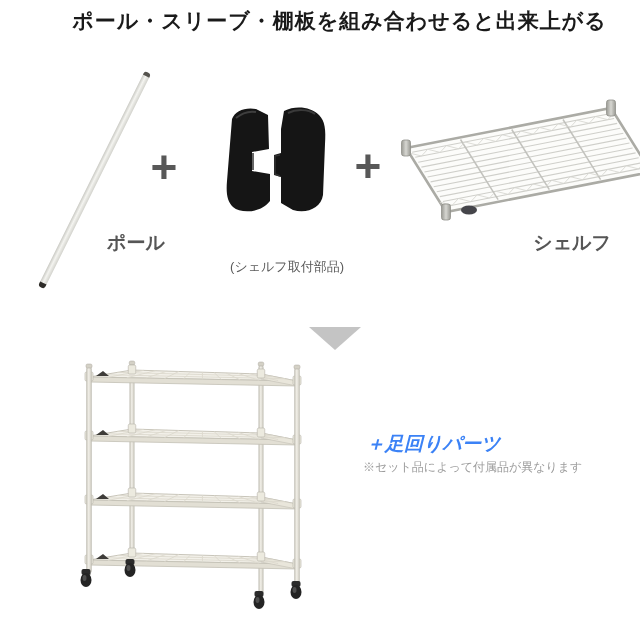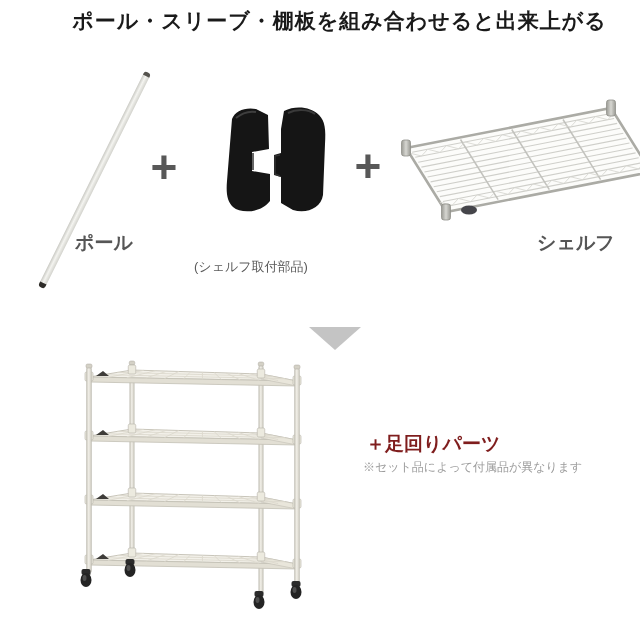--- a/index.html
+++ b/index.html
@@ -14,38 +14,38 @@
         transform:rotate(26.4deg);border-radius:3px;
         background:linear-gradient(90deg,#c9c9c3,#f4f4f0 45%,#d2d2cc);}
   .pole .cap-top{position:absolute;top:0;left:0;width:100%;height:4px;background:#55534e;border-radius:3px 3px 0 0;}
   .pole .cap-bottom{position:absolute;bottom:0;left:0;width:100%;height:5px;background:#2e2c29;border-radius:0 0 3px 3px;}
 
   .plus{position:absolute;width:44px;height:44px;text-align:center;
         font-size:46px;font-weight:700;color:#585858;line-height:42px;}
   .plus1{left:111px;top:146px;}
   .plus2{left:315px;top:145px;}
 
-  .part-label{position:absolute;font-size:19px;font-weight:600;color:#565656;text-align:left;}
+  .part-label{position:absolute;font-size:19px;font-weight:600;color:#565656;text-align:right;}
   .pole-label{left:44px;top:230px;width:90px;}
   .sleeve-label{left:178px;top:238px;width:120px;}
-  .sleeve-note{position:absolute;left:163px;top:258px;width:150px;text-align:left;
+  .sleeve-note{position:absolute;left:163px;top:258px;width:150px;text-align:right;
                font-size:13px;font-weight:500;color:#5a5a5a;}
-  .shelf-label{left:506px;top:230px;width:90px;}
+  .shelf-label{left:490px;top:230px;width:90px;}
 
   .sleeve-svg{position:absolute;left:191px;top:100px;}
   .shelf-svg{position:absolute;left:365px;top:95px;}
   .unit-svg{position:absolute;left:25px;top:355px;}
 
   .down-arrow{position:absolute;left:278px;top:327px;width:0;height:0;
               border-left:26px solid transparent;border-right:26px solid transparent;
               border-top:23px solid #c4c4c4;}
 
   .result-text{position:absolute;left:332px;top:430px;}
   .result-line{font-size:21px;font-weight:700;color:#4d4d4d;line-height:26px;letter-spacing:0.5px;}
-  .result-sub{font-size:19px;font-weight:700;color:#7f1d1d;line-height:24px;margin-top:2px;padding-left:3px;}
+  .result-sub{font-size:19px;font-weight:700;color:#3b82f6;line-height:24px;margin-top:2px;padding-left:3px;font-style:italic;}
   .result-note{font-size:12px;font-weight:500;color:#9c9c9c;line-height:20px;margin-top:1px;font-family:Liberation Serif, serif;}
 </style>
 </head>
 <body>
 
 <div class="canvas">
 
   <div class="title">ポール・スリーブ・棚板を組み合わせると出来上がる</div>
 
   <div class="pole">

